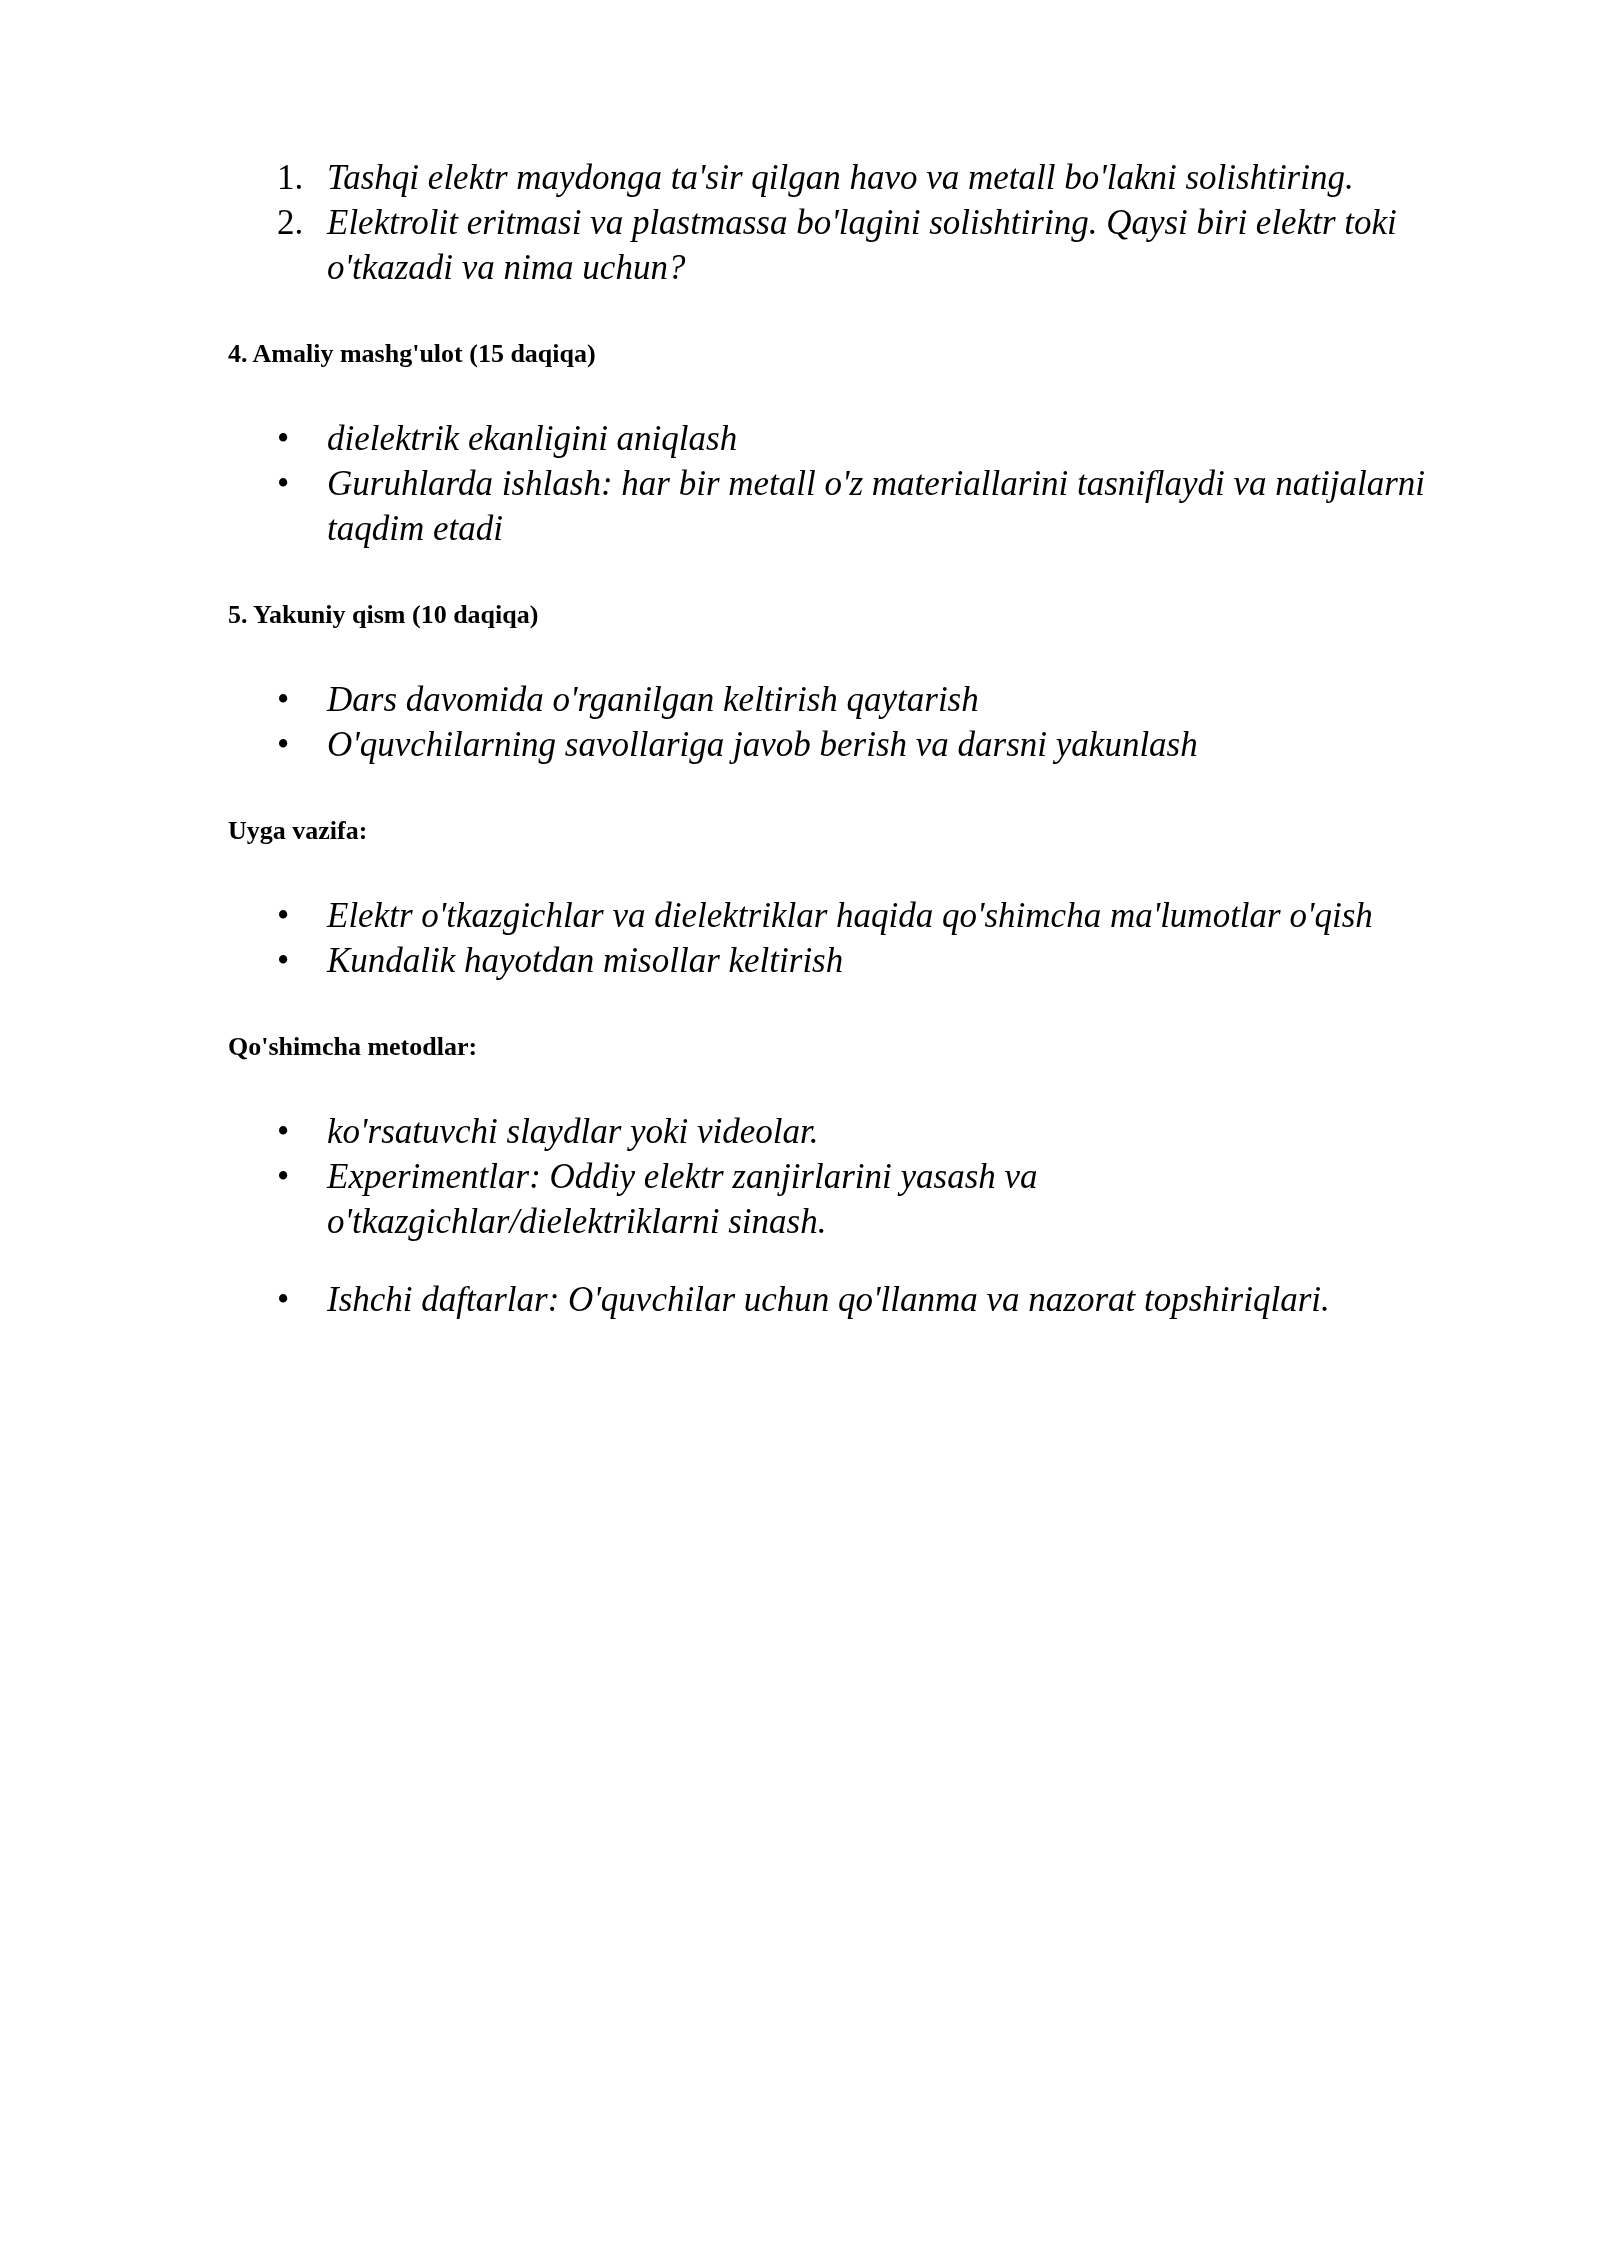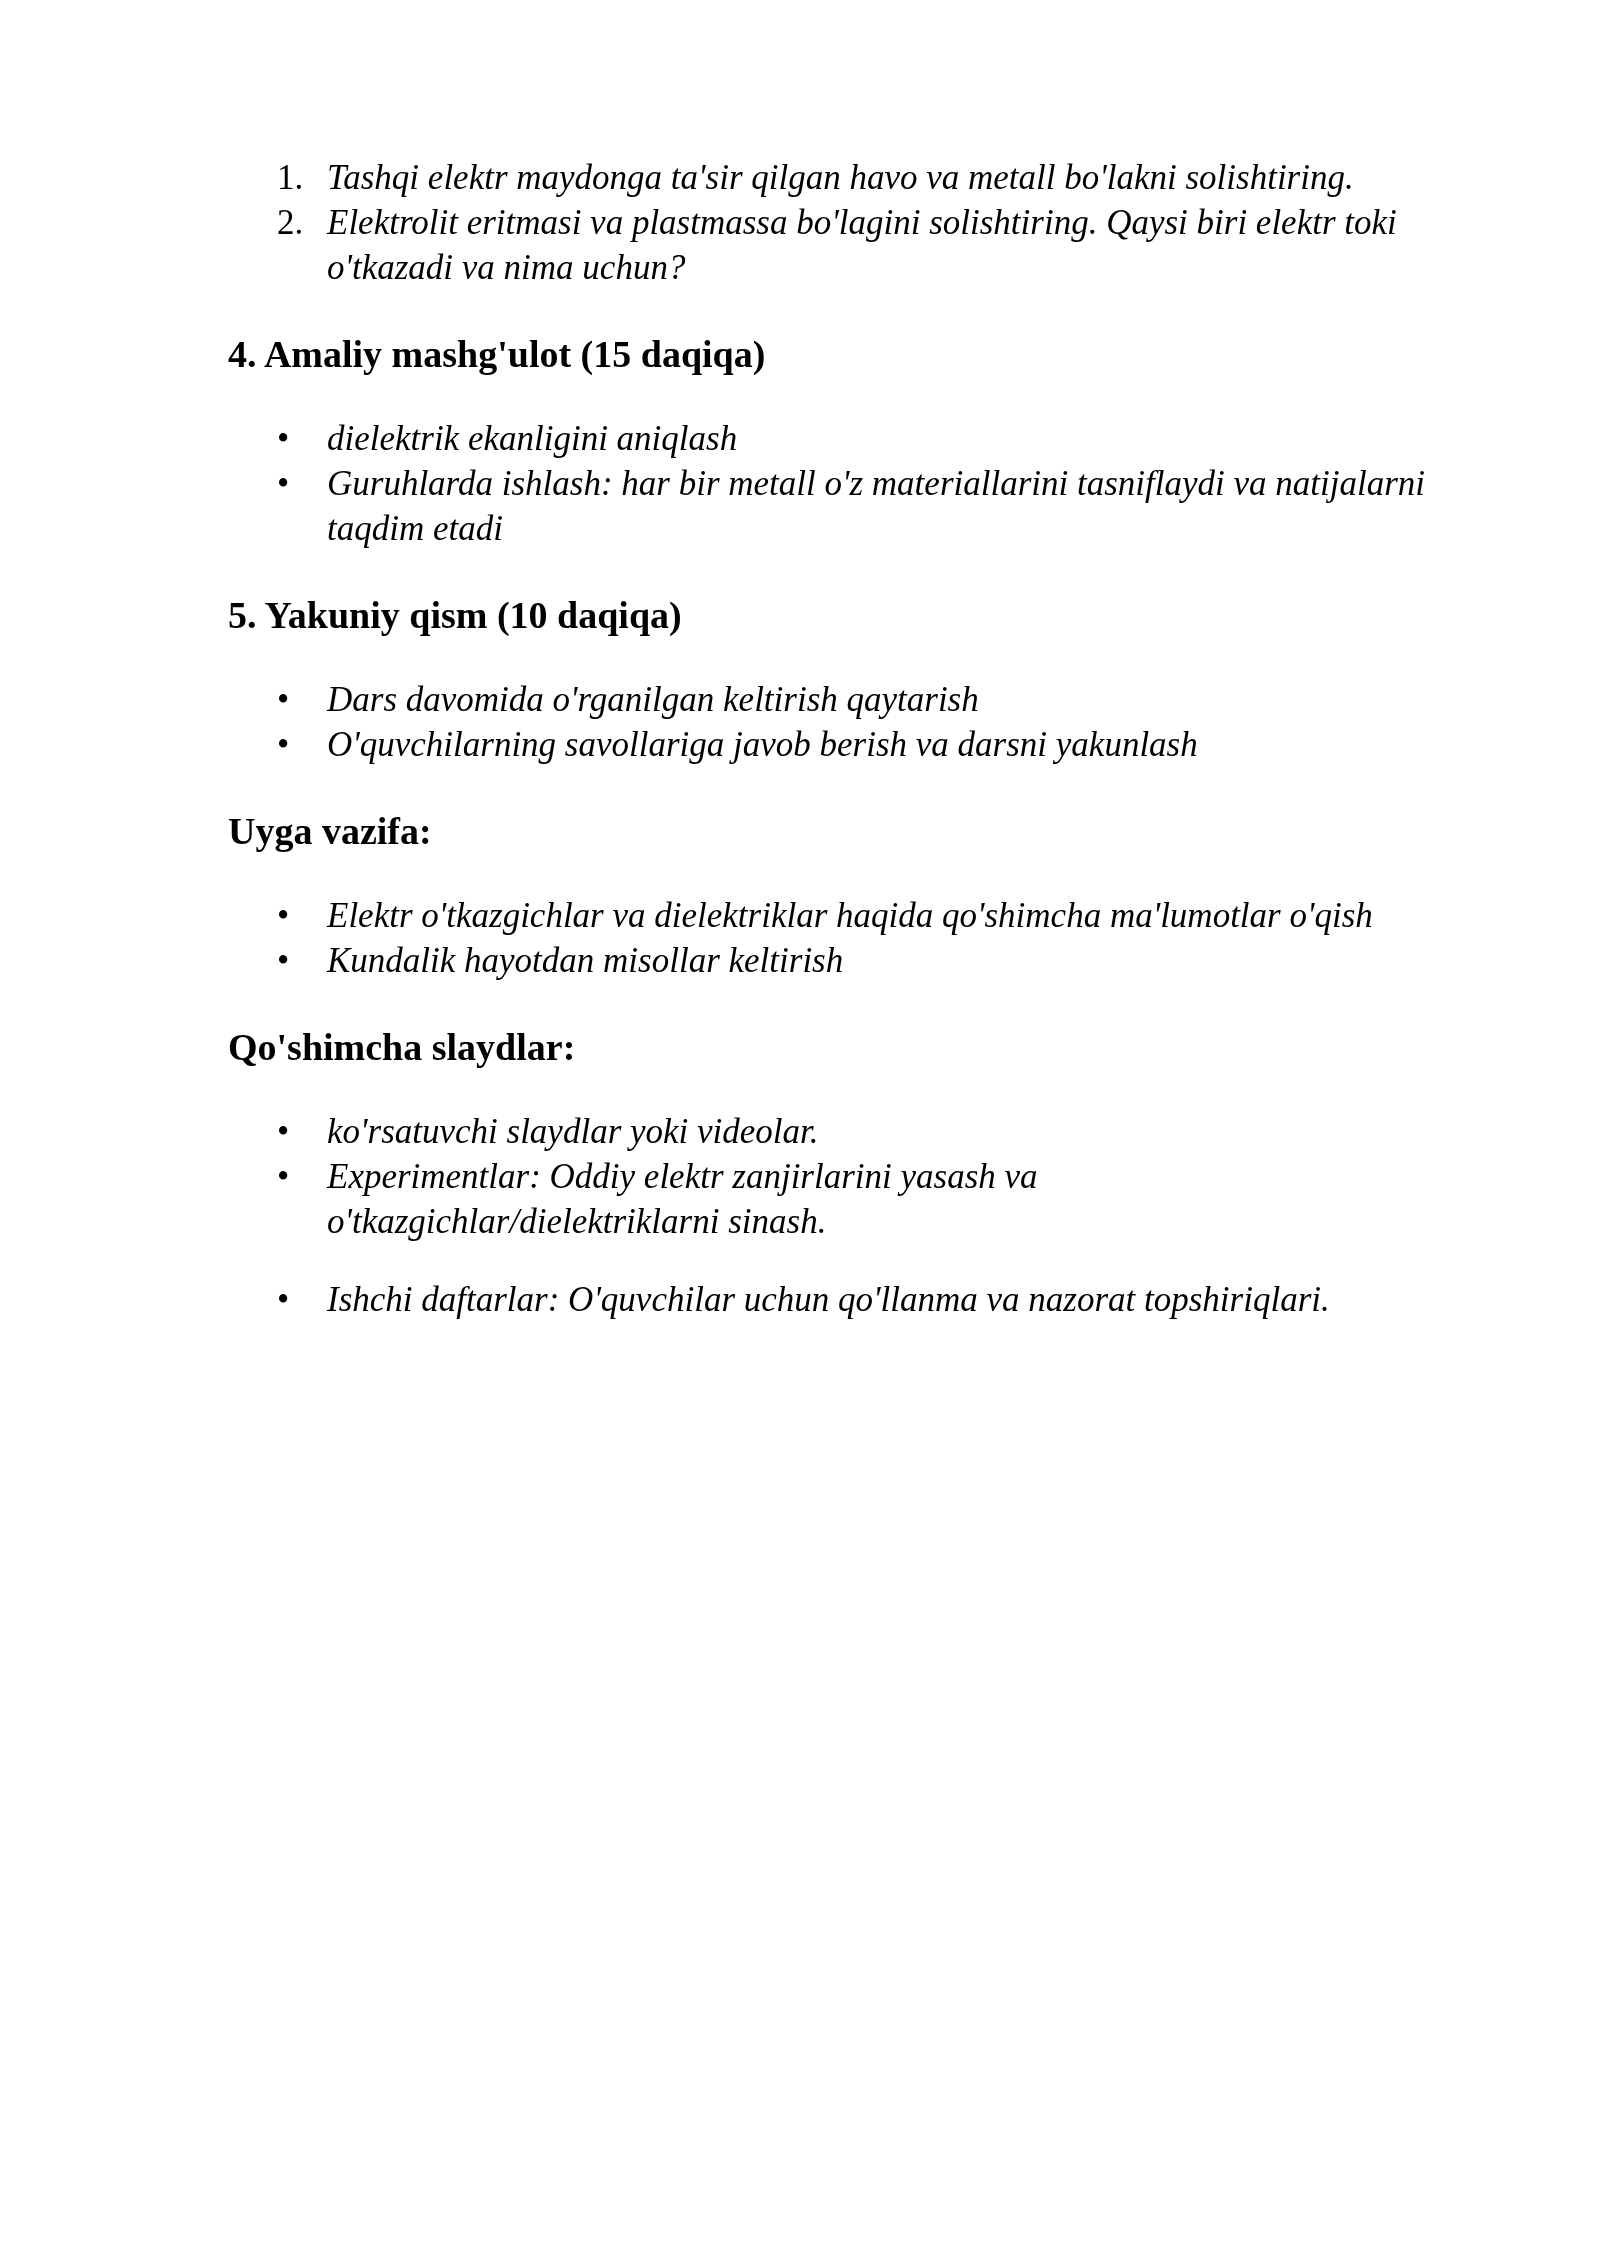--- a/index.html
+++ b/index.html
@@ -18,21 +18,21 @@
     position: absolute;
     left: 228px;
     top: 155px;
     width: 1240px;
     font-family: "Liberation Serif", "DejaVu Serif", serif;
     font-size: 35px;
     line-height: 45px;
     color: #000000;
   }
   .heading {
-    font-size: 38px;
+    font-size: 26px;
     line-height: 48px;
     font-weight: 700;
     margin: 40px 0 0 0;
   }
   .list {
     margin: 38px 0 0 49px;
   }
   .list.first {
     margin-top: 0;
   }
@@ -119,21 +119,21 @@
         </span>
       </div>
       <div class="li">
         <span class="marker">•</span>
         <span class="text">
           <span class="ln">Kundalik hayotdan misollar keltirish</span>
         </span>
       </div>
     </div>
 
-    <h2 class="heading">Qo'shimcha slaydlar:</h2>
+    <h2 class="heading">Qo'shimcha metodlar:</h2>
     <div class="list">
       <div class="li">
         <span class="marker">•</span>
         <span class="text">
           <span class="ln">ko'rsatuvchi slaydlar yoki videolar.</span>
         </span>
       </div>
       <div class="li">
         <span class="marker">•</span>
         <span class="text">

